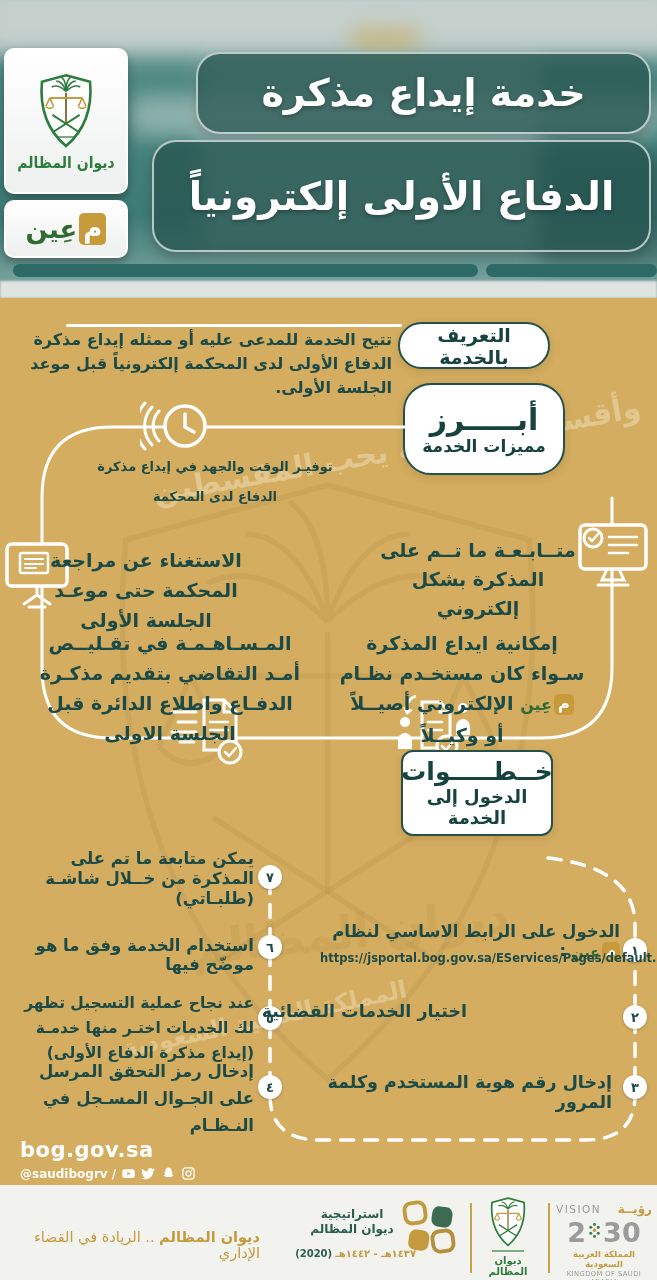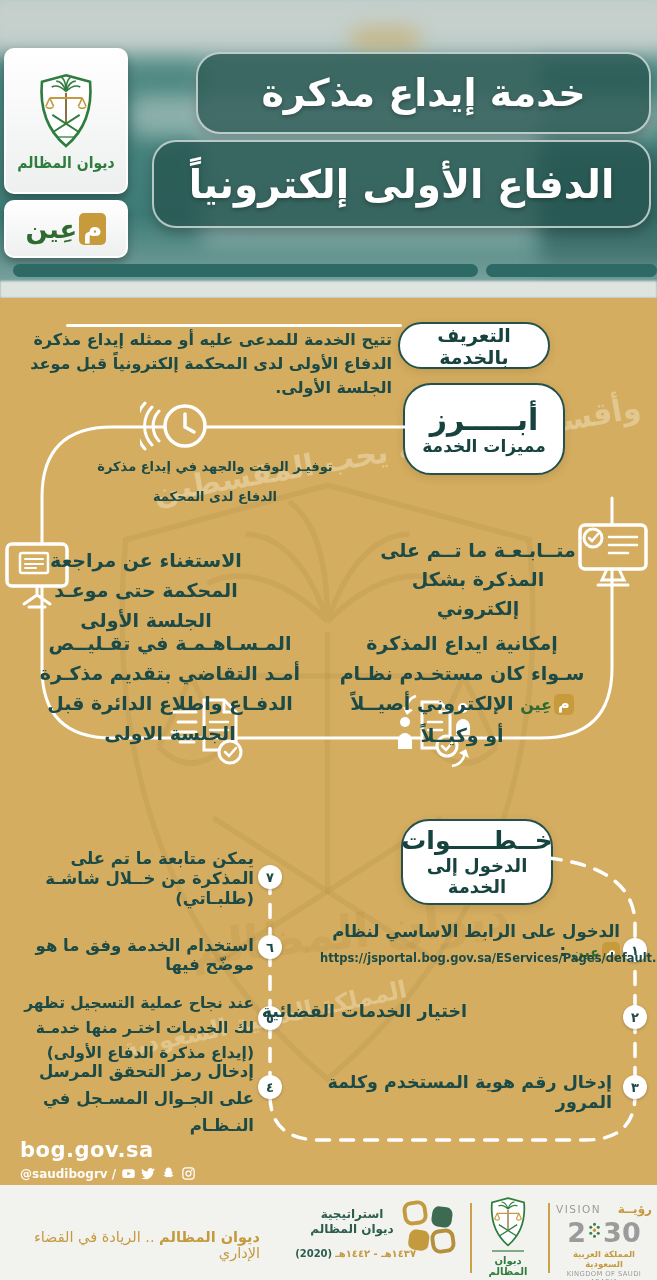--- a/index.html
+++ b/index.html
@@ -42,21 +42,21 @@
   <div class="header">
     <div class="blob" style="left:-20px;top:-12px;width:700px;height:66px;background:#cfd6d3;opacity:.9"></div>
     <div class="blob" style="left:200px;top:55px;width:340px;height:190px;background:rgba(255,255,255,.28)"></div>
     <div class="blob" style="left:130px;top:95px;width:530px;height:42px;background:rgba(223,231,228,.45)"></div>
     <div class="blob" style="left:350px;top:28px;width:70px;height:22px;background:rgba(201,162,74,.55)"></div>
     <div class="blob" style="left:540px;top:150px;width:140px;height:120px;background:rgba(30,70,66,.35)"></div>
 
     <div class="title-box" style="left:196px;top:52px;width:455px;height:82px">
       <span style="font-size:38px" dir="rtl">خدمة إيداع مذكرة</span>
     </div>
-    <div class="title-box" style="left:152px;top:140px;width:499px;height:88px">
+    <div class="title-box" style="left:152px;top:140px;width:499px;height:112px">
       <span style="font-size:39px" dir="rtl">الدفاع الأولى إلكترونياً</span>
     </div>
 
     <div class="card" style="left:4px;top:48px;width:124px;height:146px">
       <span>
         <svg width="66" height="78" viewBox="0 0 100 120">
           <path d="M50 5 L87 15 C90 48 84 85 50 114 C16 85 10 48 13 15 Z" fill="#fff" stroke="#2e7d3e" stroke-width="4"></path>
           <path d="M50 32 V80" stroke="#8a6d3b" stroke-width="3"></path>
           <path d="M50 30 C42 22 34 20 28 23 M50 30 C46 18 40 14 35 14 M50 30 C50 17 47 11 43 8 M50 30 C54 18 60 14 65 14 M50 30 C58 22 66 20 72 23 M50 30 C50 17 53 11 57 8" stroke="#2e7d3e" stroke-width="2.5" fill="none"></path>
           <path d="M25 40 H75" stroke="#c49a3f" stroke-width="3"></path>
@@ -156,21 +156,21 @@
   <div class="ft" style="left:28px;top:628px;width:284px;font-size:19px;line-height:30px">المـسـاهـمـة في تقـليــص أمـد التقاضي بتقديم مذكـرة الدفـاع واطلاع الدائرة قبل الجلسة الاولى</div>
   <div class="ft" style="left:338px;top:628px;width:248px;font-size:19px;line-height:30px">
     <span>إمكانية ايداع المذكرة سـواء كان مستخـدم نظـام</span>
     <span class="mueen" style="font-size:16px">
         <span class="m-box">م</span>
         <span class="m-rest">عِين</span>
       </span>
     <span>الإلكتروني أصيــلاً أو وكيــلاً</span>
   </div>
 
-  <div class="badge" style="left:401px;top:819px;width:152px;height:86px;border-radius:28px">
+  <div class="badge" style="left:401px;top:750px;width:152px;height:86px;border-radius:12px">
     <span style="font-size:25px;font-weight:bold;line-height:1.15">خــطـــــوات</span>
     <span style="font-size:18px;font-weight:bold">الدخول إلى الخدمة</span>
   </div>
 
   <svg class="abs" style="left:0;top:790px" width="657" height="420" viewBox="0 0 657 420">
     <path d="M548 68 Q635 78 635 135 L635 305 Q635 350 585 350 L320 350 Q270 350 270 305 L270 95" fill="none" stroke="#fff" stroke-width="3.5" stroke-linecap="round" stroke-dasharray="13 11"></path>
   </svg>
 
   <div class="num" style="left:623px;top:938px">١</div>
   <div class="num" style="left:623px;top:1005px">٢</div>

